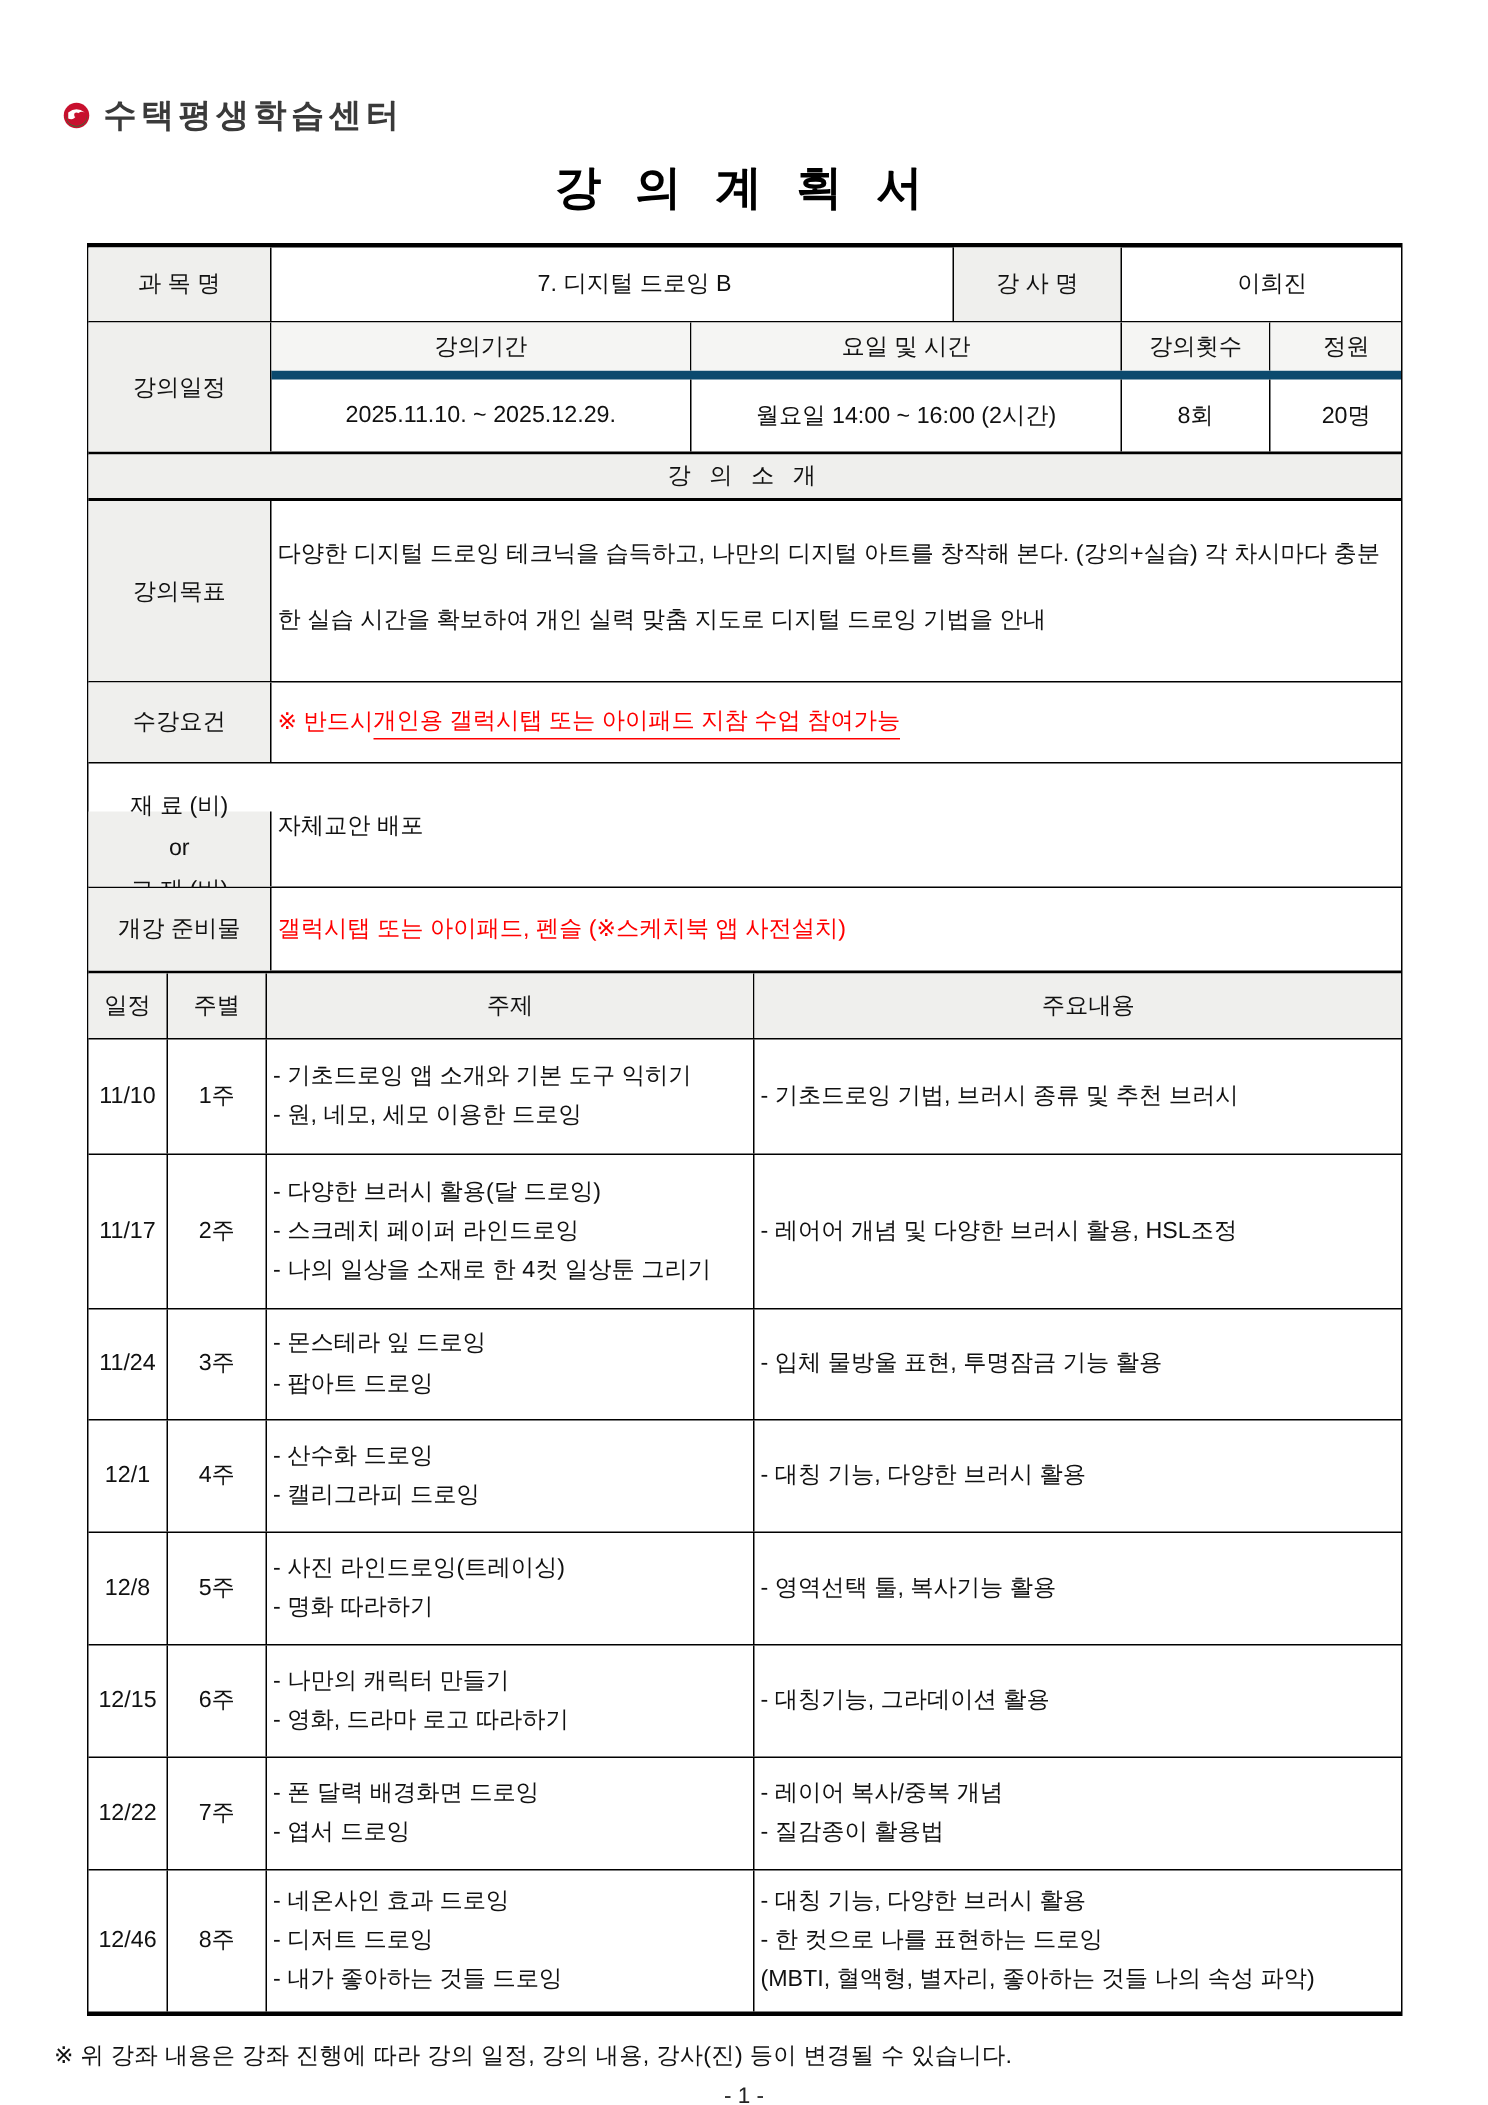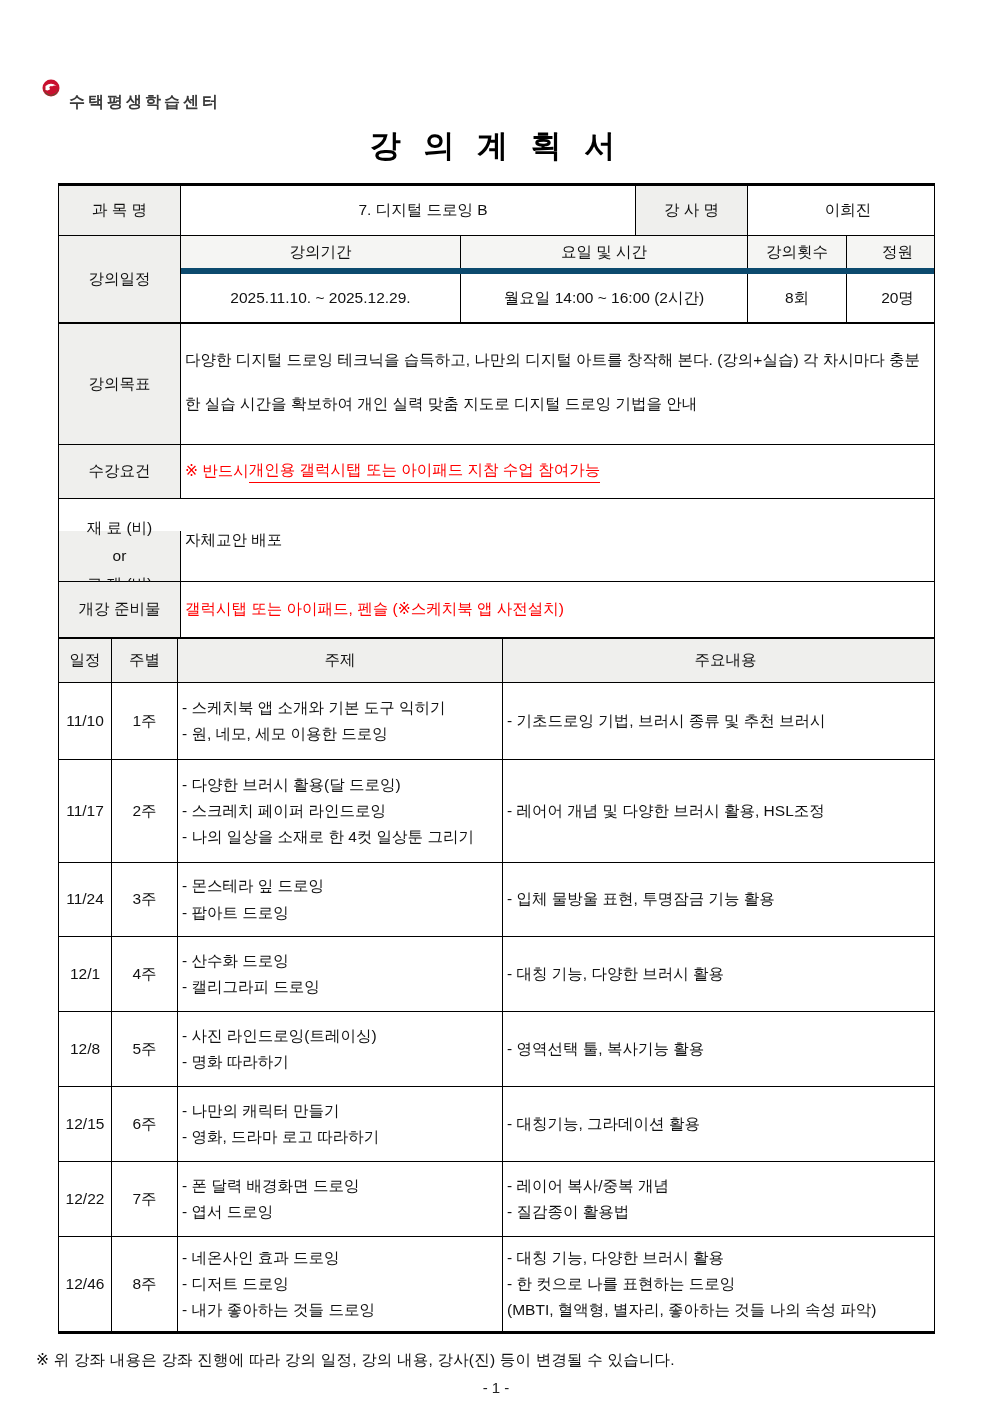--- a/index.html
+++ b/index.html
@@ -8,21 +8,21 @@
     position:relative;
     width:992px; height:1403px;
     background:#ffffff;
     font-family:"Liberation Sans","DejaVu Sans",sans-serif;
     color:#111;
     overflow:hidden;
   }
   
   .brand { display:flex; align-items:center; gap:9px; margin:62px 0 0 42px; }
   .logo { width:18px; height:18px; display:inline-block; }
-  .brand-name { font-size:16px; font-weight:700; letter-spacing:3px; color:#3a3a3a;margin-top:30px; }
+  .brand-name { font-size:22px; font-weight:700; letter-spacing:3px; color:#3a3a3a; }
   
   .title { text-align:center; margin-top:12px; font-size:31px; font-weight:700; letter-spacing:7px; color:#000; }
   
   .tbl {
     width:877px; margin:16px 0 0 58px;
     border-left:1px solid #000; border-right:1px solid #000;
     border-top:3px solid #000; border-bottom:3px solid #000;
     font-size:15.5px;
   }
   .row { display:flex; border-bottom:1px solid #000; }
@@ -110,20 +110,23 @@
         </div>
         <div class="subrow subvals">
           <div class="cell center w-period">2025.11.10. ~ 2025.12.29.</div>
           <div class="cell center w-time">월요일 14:00 ~ 16:00 (2시간)</div>
           <div class="cell center w-count">8회</div>
           <div class="cell center w-cap last">20명</div>
         </div>
       </div>
     </div>
 
+    <div class="row section-row">
+      <div class="cell label">강 의 소 개</div>
+    </div>
 
     <div class="row goal-row">
       <div class="cell label w-label">강의목표</div>
       <div class="cell left last goal-text">다양한 디지털 드로잉 테크닉을 습득하고, 나만의 디지털 아트를 창작해 본다. (강의+실습) 각 차시마다 충분한 실습 시간을 확보하여 개인 실력 맞춤 지도로 디지털 드로잉 기법을 안내</div>
     </div>
 
     <div class="row req-row">
       <div class="cell label w-label">수강요건</div>
       <div class="cell left last red">
         <span>※ 반드시 </span>
@@ -146,21 +149,21 @@
     <div class="row shead-row">
       <div class="cell label w-date">일정</div>
       <div class="cell label w-week">주별</div>
       <div class="cell label w-topic">주제</div>
       <div class="cell label w-content last">주요내용</div>
     </div>
 
     <div class="row srow" style="min-height:77px">
       <div class="cell center w-date">11/10</div>
       <div class="cell center w-week">1주</div>
-      <div class="cell left pre w-topic">- 스케치북 앱 소개와 기본 도구 익히기
+      <div class="cell left pre w-topic">- 기초드로잉 앱 소개와 기본 도구 익히기
 - 원, 네모, 세모 이용한 드로잉</div>
       <div class="cell left pre w-content last">- 기초드로잉 기법, 브러시 종류 및 추천 브러시</div>
     </div>
     <div class="row srow" style="min-height:103px">
       <div class="cell center w-date">11/17</div>
       <div class="cell center w-week">2주</div>
       <div class="cell left pre w-topic">- 다양한 브러시 활용(달 드로잉)
 - 스크레치 페이퍼 라인드로잉
 - 나의 일상을 소재로 한 4컷 일상툰 그리기</div>
       <div class="cell left pre w-content last">- 레어어 개념 및 다양한 브러시 활용, HSL조정</div>

